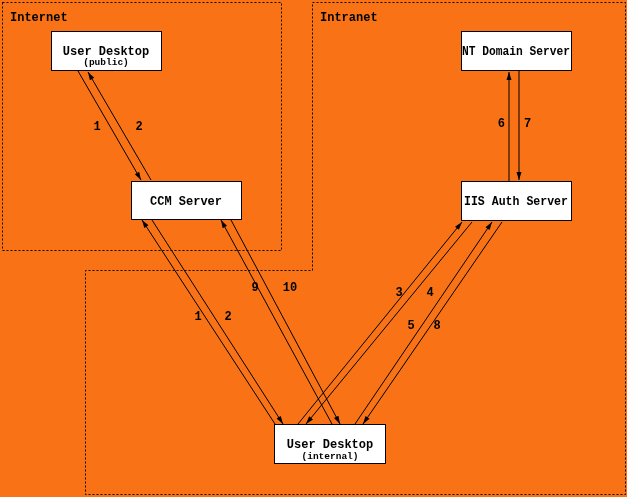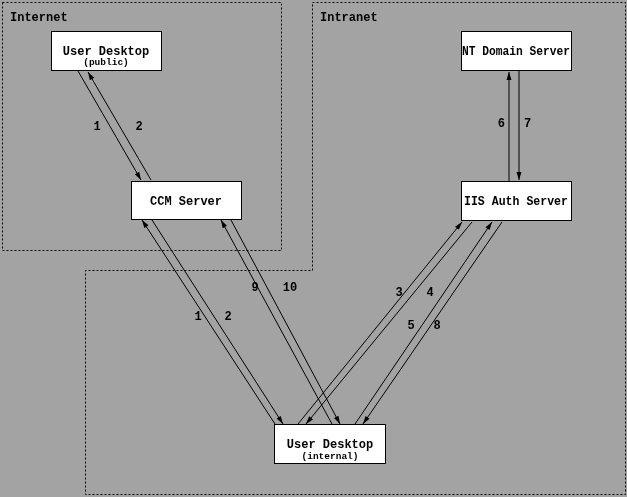--- a/index.html
+++ b/index.html
@@ -1,19 +1,19 @@
 <!DOCTYPE html>
 <html><head>
 <meta charset="utf-8">
 <style>
   html,body{margin:0;padding:0;background:#ffffff;}
   .canvas{
     position:relative;
     width:627px;height:497px;
-    background:#a3a3a3;
+    background:#f97316;
     font-family:"Liberation Mono","DejaVu Sans Mono",monospace;
   }
   svg text{
     font-family:"Liberation Mono","DejaVu Sans Mono",monospace;
     font-weight:bold;
     fill:#000000;
   }
   .node-title{font-size:12px;}
   .node-sub{font-size:9.5px;}
   .zone-label{font-size:12px;}

